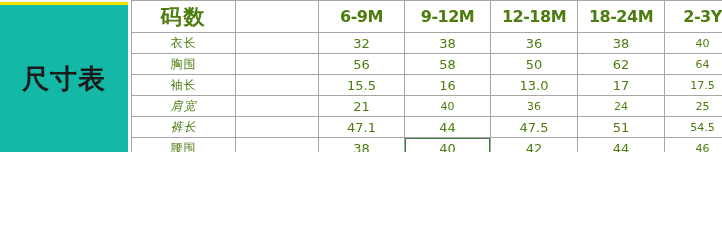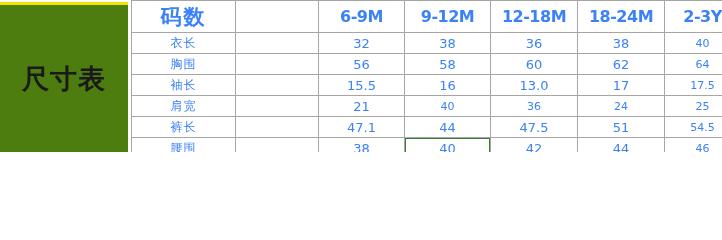--- a/index.html
+++ b/index.html
@@ -29,21 +29,21 @@
   
   #caption-panel {
     position: absolute;
     left: 0;
     top: 5px;
     width: 128px;
     height: 147px;
     display: flex;
     align-items: center;
     justify-content: center;
-    background: #4d7c0f;
+    background: #14b8a6;
   }
   #caption-text {
     font-family: "DejaVu Sans", sans-serif;
     font-size: 27px;
     font-weight: 700;
     color: #1a1a1a;
     letter-spacing: 1px;
     line-height: 1;
     white-space: nowrap;
   }
@@ -54,21 +54,21 @@
     top: 0px;
     width: 591px;
     border-collapse: collapse;
     table-layout: fixed;
     background: #ffffff;
   }
   #size-table td {
     border: 1px solid #a6a6a6;
     text-align: center;
     vertical-align: middle;
-    color: #3b82f6;
+    color: #4d7c0f;
     font-family: "DejaVu Sans", sans-serif;
     padding: 0;
     overflow: hidden;
     white-space: nowrap;
   }
   
   col.c-label  { width: 104px; }
   col.c-blank  { width: 83px;  }
   col.c-size   { width: 86px;  }
   col.c-size-l { width: 87px;  }
@@ -96,20 +96,21 @@
   tr.data td { height: 20px; }
   td.row-label {
     font-size: 12px;
     font-weight: 400;
     color: #1a1a1a;
     letter-spacing: 1px;
   }
   td.row-label.light {
     font-weight: 400;
     color: #4d4d4d;
+    font-style: italic;
   }
   td.val {
     font-size: 13px;
     color: #3a3a3a;
     font-family: "DejaVu Sans", sans-serif;
     margin-left: 28px;
   }
   td.val.small {
     font-size: 11px;
   }
@@ -170,21 +171,21 @@
         <td class="val">36</td>
         <td class="val">38</td>
         <td class="val small">40</td>
       </tr>
 
       <tr class="data">
         <td class="row-label">胸围</td>
         <td class="blank-cell"></td>
         <td class="val">56</td>
         <td class="val">58</td>
-        <td class="val">60</td>
+        <td class="val">50</td>
         <td class="val">62</td>
         <td class="val small">64</td>
       </tr>
 
       <tr class="data">
         <td class="row-label">袖长</td>
         <td class="blank-cell"></td>
         <td class="val">15.5</td>
         <td class="val">16</td>
         <td class="val">13.0</td>

